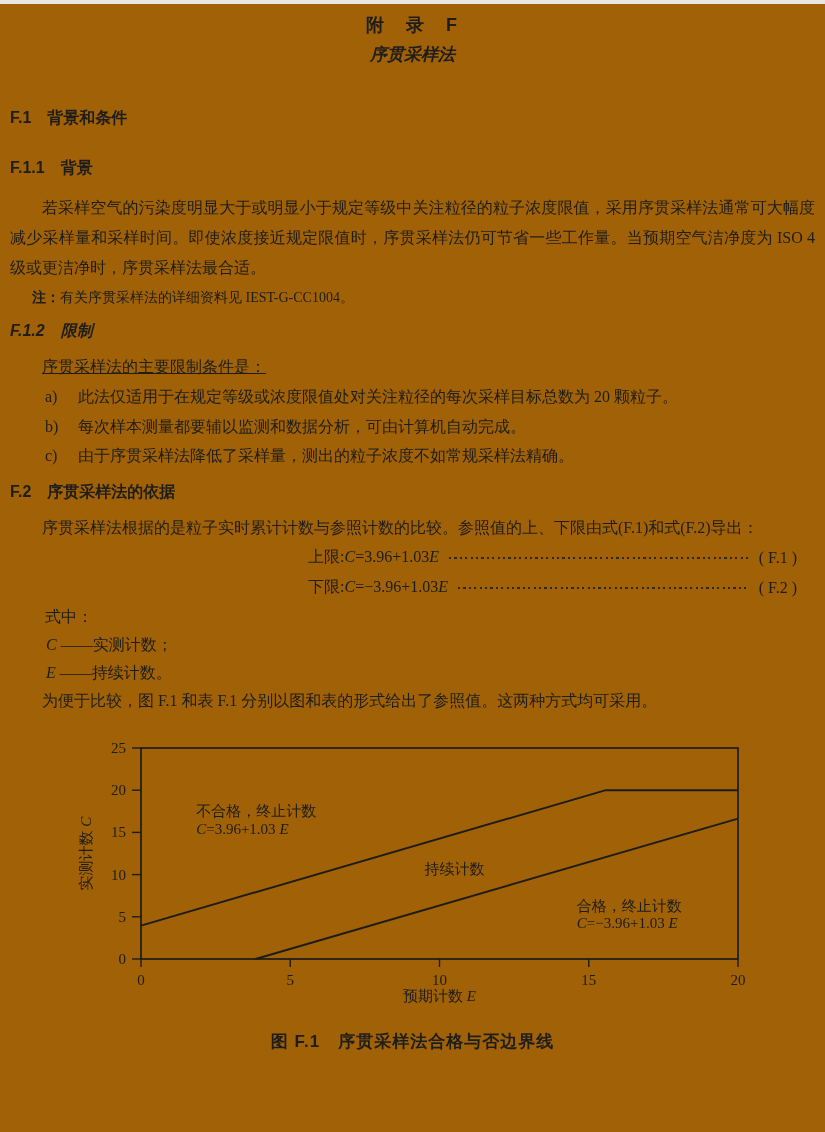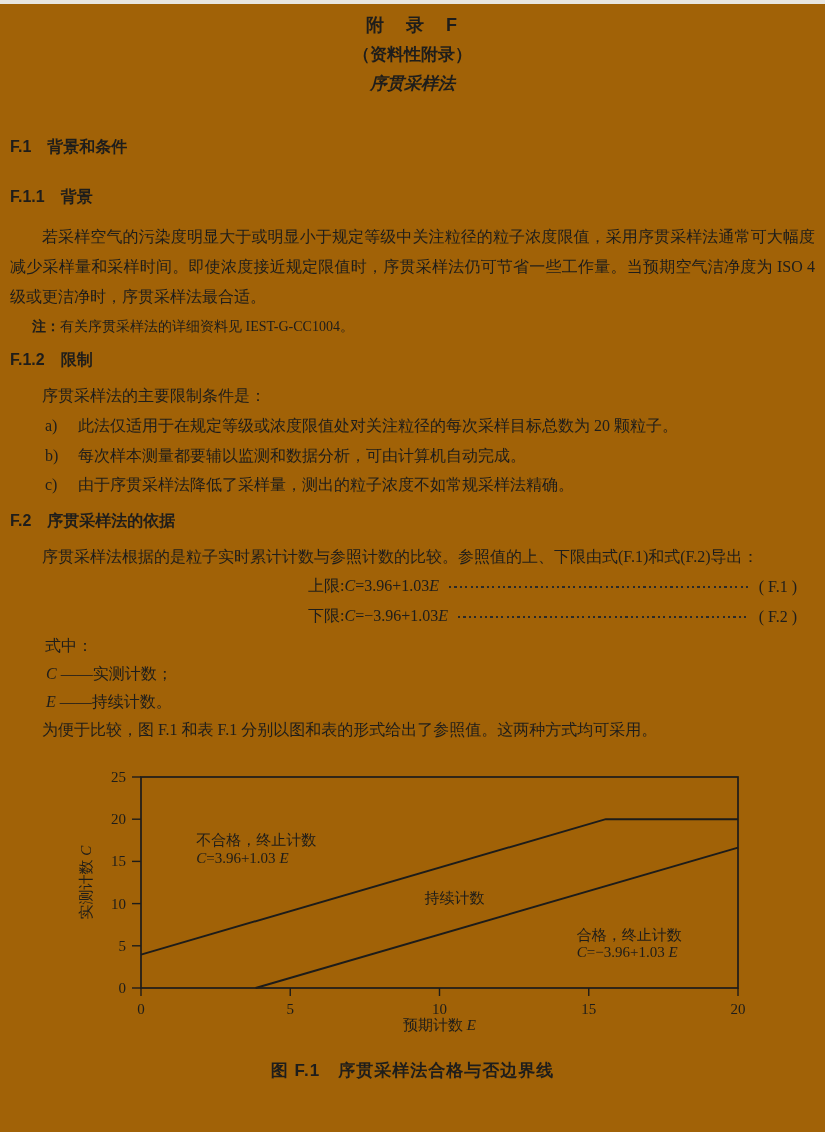--- a/index.html
+++ b/index.html
@@ -15,27 +15,27 @@
     padding:0 10px;
     overflow:hidden;
   }
   .doc-title{text-align:center;font-family:"Liberation Sans","DejaVu Sans",sans-serif;font-weight:bold;}
   .doc-title .t1{margin-top:6px;line-height:30px;font-size:18px;letter-spacing:2px;}
   .doc-title .t2{line-height:29px;font-size:17px;}
   .doc-title .t3{line-height:29px;font-size:17px;font-style:italic;}
   .h-sec{font-family:"Liberation Sans","DejaVu Sans",sans-serif;font-weight:bold;font-size:16px;line-height:22px;}
   .h-f1{margin-top:38px;}
   .h-f11{margin-top:28px;}
-  .h-f12{margin-top:10px;}
+  .h-f12{margin-top:10px;font-style:italic;}
   .h-f2{margin-top:10px;}
   .para{line-height:30px;text-align:justify;text-indent:2em;margin-top:14px;}
   .para2{line-height:30px;text-align:justify;text-indent:2em;margin-top:10px;}
   .note{font-size:14px;line-height:24px;margin:2px 0 0 22px;}
   .note-label{font-family:"Liberation Sans","DejaVu Sans",sans-serif;font-weight:bold;}
-  .intro{line-height:30px;text-indent:2em;margin-top:10px;}
+  .intro{line-height:30px;text-indent:2em;margin-top:10px;text-decoration:underline;}
   .list{margin:0;}
   .list-item{display:flex;line-height:29.5px;}
   .li-label{margin-left:35px;width:33px;flex:none;}
   .li-text{flex:1;}
   .formula-row{display:flex;align-items:center;height:30px;padding-left:298px;}
   .f-body{white-space:nowrap;}
   .f-body i, .f-var{font-style:italic;}
   .f-dots{flex:1;position:relative;margin:0 6px;}
   .f-dots::before{
     content:"";position:absolute;left:4px;right:4px;top:-1px;height:2.4px;
@@ -55,21 +55,20 @@
     font-weight:bold;font-size:17px;line-height:22px;letter-spacing:1px;
   }
 </style>
 </head>
 <body>
 
 <div class="page">
 
   <div class="doc-title">
     <div class="t1">附　录　F</div>
-    <div class="t2">（资料性附录）</div>
     <div class="t3">序贯采样法</div>
   </div>
 
   <div class="h-sec h-f1">F.1　背景和条件</div>
 
   <div class="h-sec h-f11">F.1.1　背景</div>
   <div class="para">若采样空气的污染度明显大于或明显小于规定等级中关注粒径的粒子浓度限值，采用序贯采样法通常可大幅度减少采样量和采样时间。即使浓度接近规定限值时，序贯采样法仍可节省一些工作量。当预期空气洁净度为 ISO 4 级或更洁净时，序贯采样法最合适。</div>
   <div class="note">
     <span class="note-label">注：</span><span>有关序贯采样法的详细资料见 IEST-G-CC1004。</span>
   </div>

